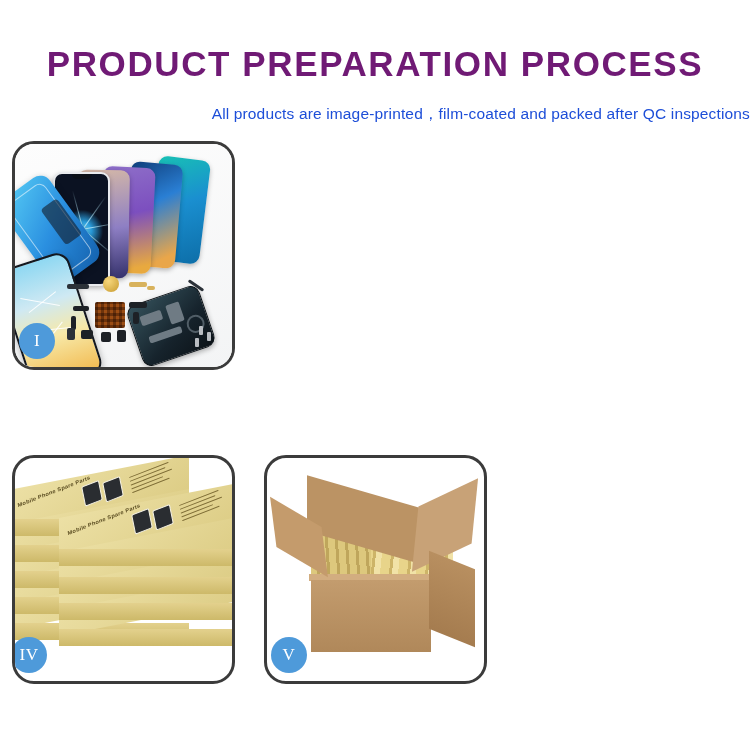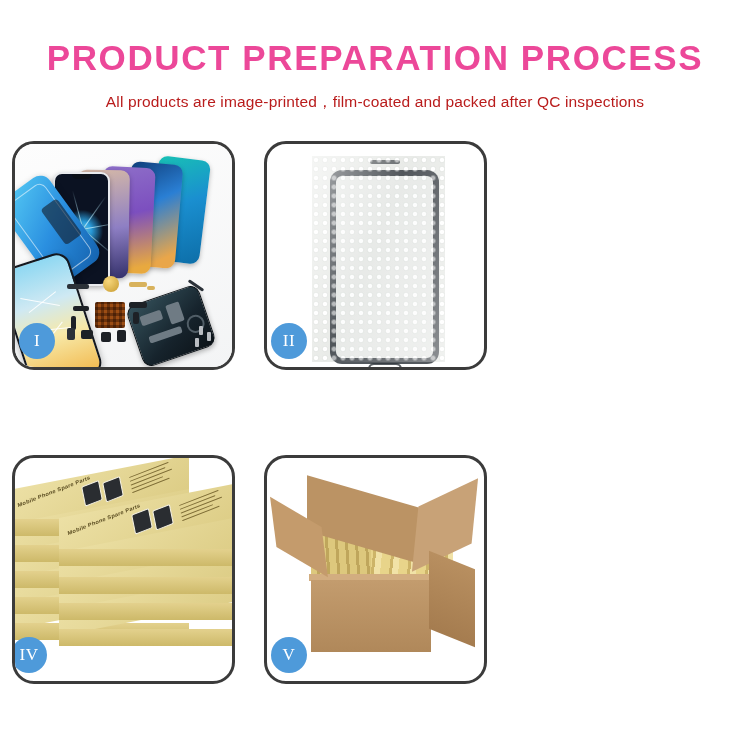--- a/index.html
+++ b/index.html
@@ -8,30 +8,31 @@
     background:#ffffff;
     font-family:"Liberation Sans",sans-serif;
     overflow:hidden;
     position:relative;
   }
   .page{width:750px;height:750px;position:relative;}
 
   
   .header{position:absolute;left:0;top:0;width:750px;text-align:center;}
   .title{
-    margin:4px;padding-top:36px;
+    margin:10px;padding-top:36px;
     font-size:35px;font-weight:700;letter-spacing:1.6px;
-    color:#ec4899;line-height:1.05;
+    color:#701a75;line-height:1.05;
     font-family:"Liberation Sans",sans-serif;
   }
   .subtitle{
     margin:0;padding-top:11px;
     font-size:15.5px;font-weight:400;letter-spacing:.15px;
-    color:#b91c1c;
+    color:#1d4ed8;
     font-family:"Liberation Sans",sans-serif;
+    text-align:right;
   }
 
   
   .grid{position:absolute;left:12px;top:141px;width:727px;}
   .row{display:flex;gap:29px;}
   .row.r2{margin-top:85px;}
 
   .panel{
     position:relative;
     width:223px;height:229px;
@@ -326,34 +327,20 @@
             <i class="pt-screw" style="left:140px;top:52px;"></i>
             <i class="pt-screw" style="left:128px;top:58px;"></i>
             <i class="pt-bar" style="left:120px;top:4px;width:18px;height:3px;transform:rotate(34deg)"></i>
           </div>
         </div>
         <div class="badge">
           <span>I</span>
         </div>
       </div>
 
-      <div class="panel">
-        <div class="stage">
-          <div class="bw-sheet">
-            <div class="glass">
-              <div class="spk"></div>
-              <div class="home"></div>
-            </div>
-          </div>
-          <div class="bw-overlay"></div>
-        </div>
-        <div class="badge">
-          <span>II</span>
-        </div>
-      </div>
 
 
     </div>
 
     <div class="row r2">
 
       <div class="panel">
         <div class="stage">
           <div class="stack">
             <div class="sbox" style="left:-6px;top:122px;width:180px;height:44px;">

